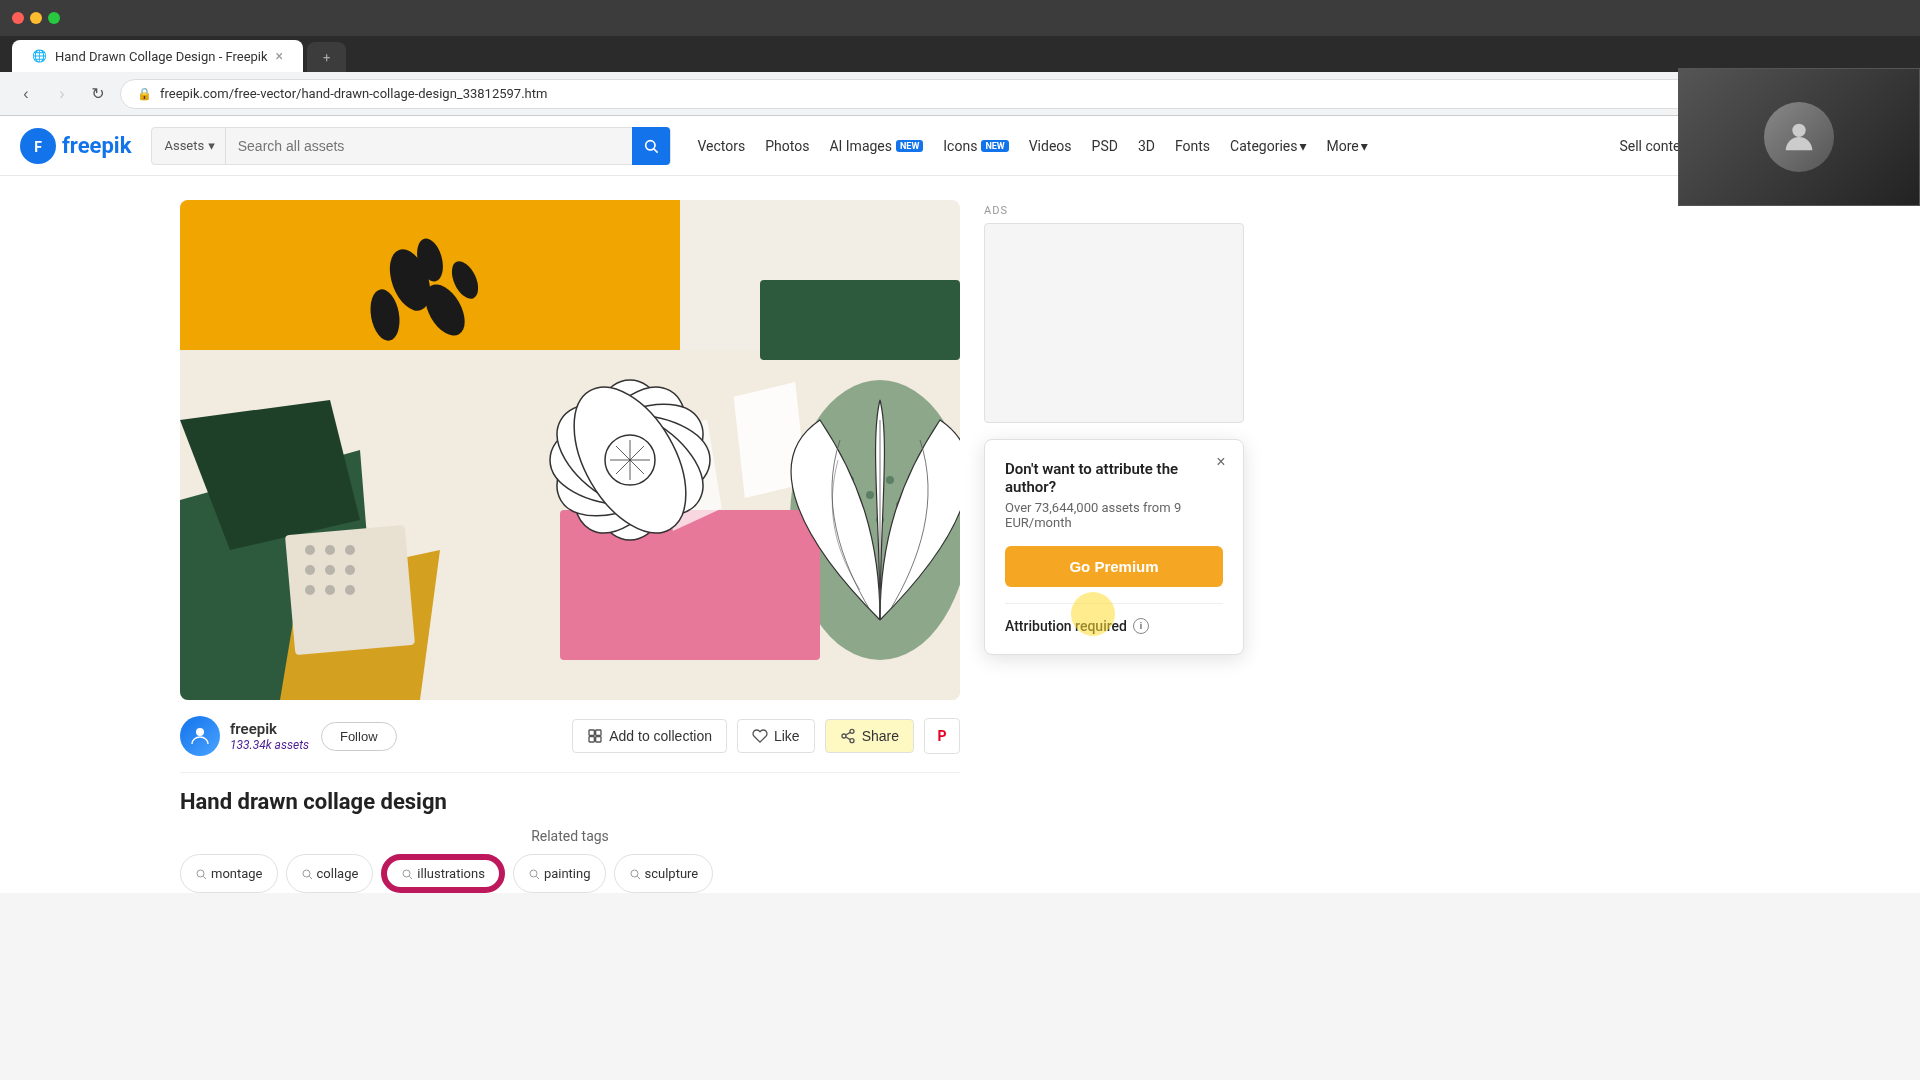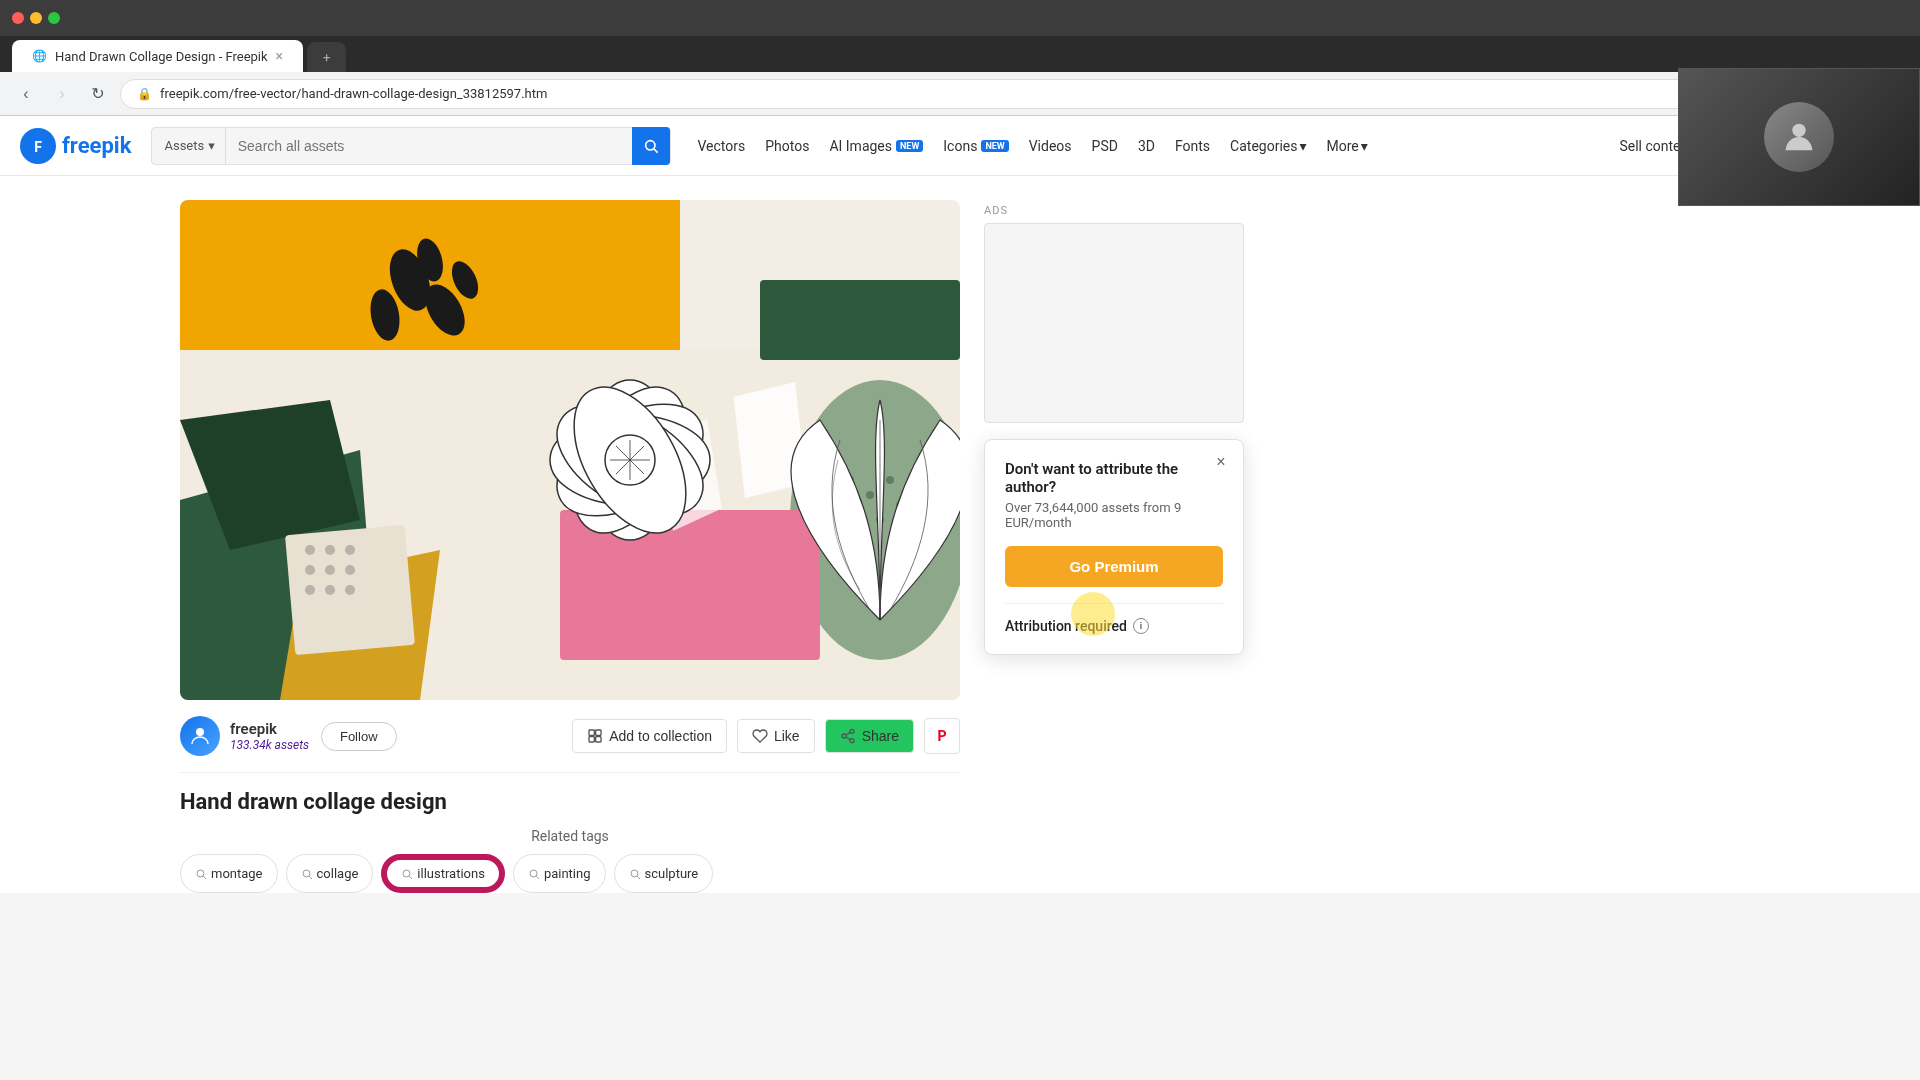--- a/index.html
+++ b/index.html
@@ -196,21 +196,21 @@
             <rect x="13" y="13" width="8" height="8" rx="1"></rect>
           </svg>
           <span>Add to collection</span>
         </button>
         <button style="display:flex;align-items:center;gap:6px;padding:8px 14px;border:1px solid #e0e0e0;border-radius:4px;font-size:14px;color:#333;cursor:pointer;background:#fff;">
           <svg width="16" height="16" viewBox="0 0 24 24" fill="none" stroke="#555" stroke-width="2">
             <path d="M20.84 4.61a5.5 5.5 0 0 0-7.78 0L12 5.67l-1.06-1.06a5.5 5.5 0 0 0-7.78 7.78l1.06 1.06L12 21.23l7.78-7.78 1.06-1.06a5.5 5.5 0 0 0 0-7.78z"></path>
           </svg>
           <span>Like</span>
         </button>
-        <button style="display:flex;align-items:center;gap:6px;padding:8px 14px;border:1px solid #e0e0e0;border-radius:4px;font-size:14px;color:#333;cursor:pointer;background:#22c55e;">
+        <button style="display:flex;align-items:center;gap:6px;padding:8px 14px;border:1px solid #e0e0e0;border-radius:4px;font-size:14px;color:#333;cursor:pointer;background:#fef9c3;">
           <svg width="16" height="16" viewBox="0 0 24 24" fill="none" stroke="#555" stroke-width="2">
             <circle cx="18" cy="5" r="3"></circle>
             <circle cx="6" cy="12" r="3"></circle>
             <circle cx="18" cy="19" r="3"></circle>
             <line x1="8.59" y1="13.51" x2="15.42" y2="17.49"></line>
             <line x1="15.41" y1="6.51" x2="8.59" y2="10.49"></line>
           </svg>
           <span>Share</span>
         </button>
         <div style="width:36px;height:36px;border:1px solid #e0e0e0;border-radius:4px;display:flex;align-items:center;justify-content:center;cursor:pointer;color:#e60023;font-weight:bold;font-size:14px;">P</div>

